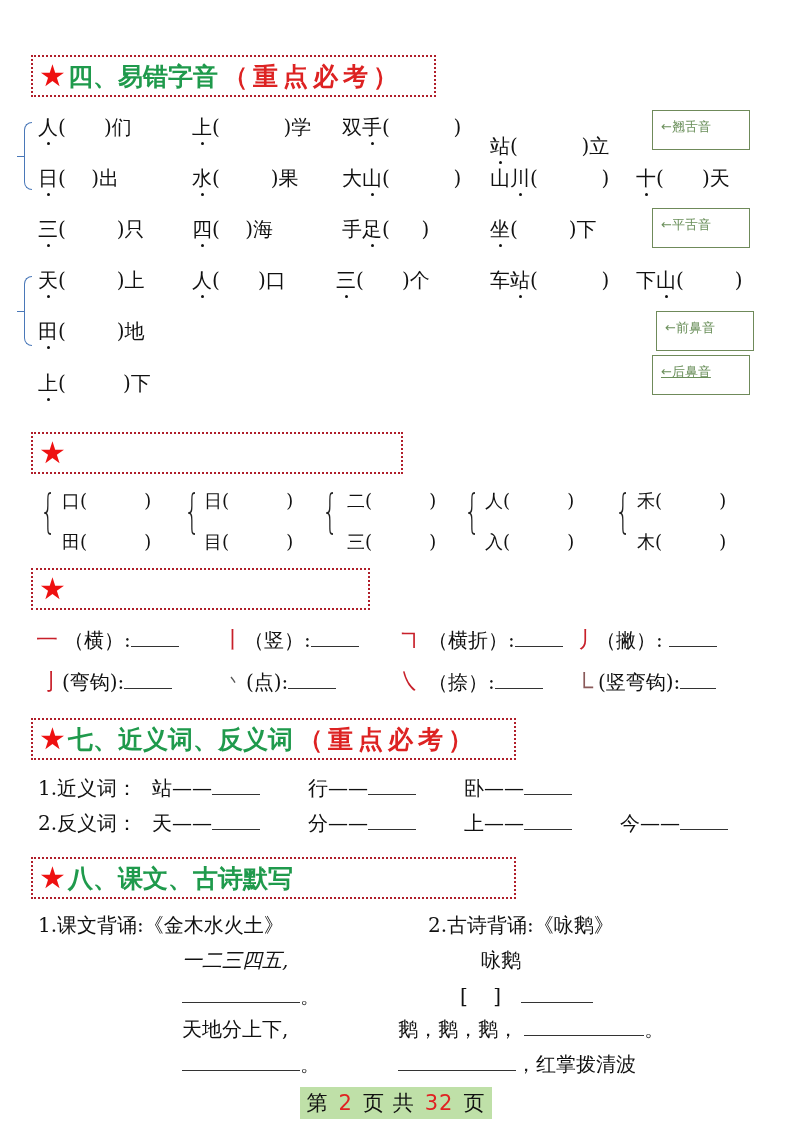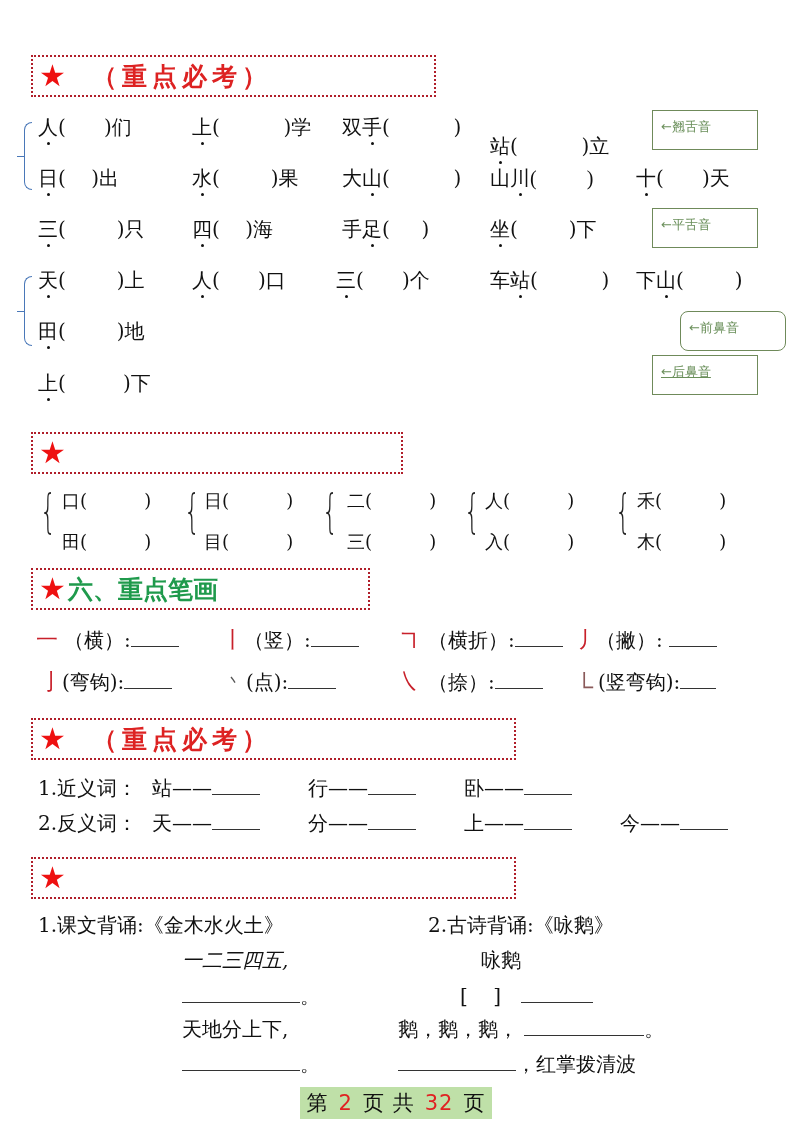--- a/index.html
+++ b/index.html
@@ -8,37 +8,37 @@
 
   .sec-header {
     position: absolute; left: 31px; height: 42px;
     border: 2px dotted #b01e2a;
     display: flex; align-items: center; padding-left: 6px;
     font-family: "DejaVu Sans", "Liberation Sans", sans-serif;
     font-weight: bold; font-size: 25px; white-space: nowrap;
   }
   .sec-header .star { color: #ee1111; font-size: 30px; margin-right: 2px; line-height: 1; }
   .sec-header .green { color: #1f9a4c; }
-  .sec-header .red { color: #dd2222; margin-left: 24px; letter-spacing: 5px; }
+  .sec-header .red { color: #dd2222; margin-left: 5px; letter-spacing: 5px; }
 
   .t { position: absolute; font-size: 20px; white-space: pre; line-height: 24px; }
   .dot-char { position: relative; display: inline-block; }
   .dot-char::after {
     content: ""; position: absolute; left: 50%; bottom: -6px;
     width: 3px; height: 3px; margin-left: -1.5px; background: #111; border-radius: 50%;
   }
 
   .brace { position: absolute; border: 1.5px solid #4a78b8; border-right: none; width: 8px; border-radius: 8px 0 0 8px; }
   .brace::after {
     content: ""; position: absolute; left: -8px; top: 50%; width: 8px; height: 0;
     border-top: 1.5px solid #4a78b8;
   }
 
   .tag-box {
-    position: absolute; width: 106px; height: 40px; border: 1.5px solid #6f8a5a;
+    position: absolute; width: 98px; height: 40px; border: 1.5px solid #6f8a5a;
     font-family: "DejaVu Sans", "Liberation Sans", sans-serif;
     font-size: 13px; color: #6a8f5a; padding: 7px 0 0 8px;
   }
 
   .bk { position: absolute; font-size: 46px; font-weight: 200; line-height: 1; color: #222; font-family: "DejaVu Sans", sans-serif; transform: scaleX(0.55); transform-origin: left top; }
 
   .stroke { position: absolute; color: #c8202a; font-size: 22px; line-height: 24px; font-family: "DejaVu Sans", sans-serif; }
   .blank { display: inline-block; border-bottom: 1.5px solid #333; height: 18px; vertical-align: baseline; }
 
   .footer {
@@ -46,55 +46,56 @@
     background: #bfe0a8; display: flex; align-items: center; justify-content: center;
     font-size: 21px; color: #111; letter-spacing: 1px;
   }
   .footer .num { color: #e02222; font-family: "DejaVu Sans", sans-serif; margin: 0 10px; }
 </style>
 </head>
 <body>
 
 <div class="sec-header" style="top:55px;width:405px;">
   <span class="star">★</span>
+  <span class="green">四、易错字音</span>
   <span class="red">（重点必考）</span>
 </div>
 
 <div class="brace" style="left:24px;top:122px;height:68px;"></div>
 <div class="brace" style="left:24px;top:276px;height:70px;"></div>
 
 <div class="t" style="left:38px;top:115px;"><span></span><span class="dot-char">人</span><span>(      )们</span></div>
 <div class="t" style="left:192px;top:115px;"><span></span><span class="dot-char">上</span><span>(          )学</span></div>
 <div class="t" style="left:342px;top:115px;"><span>双</span><span class="dot-char">手</span><span>(          )</span></div>
 <div class="t" style="left:490px;top:115px;margin-top:19px;"><span></span><span class="dot-char">站</span><span>(          )立</span></div>
 
 <div class="t" style="left:38px;top:166px;"><span></span><span class="dot-char">日</span><span>(    )出</span></div>
 <div class="t" style="left:192px;top:166px;"><span></span><span class="dot-char">水</span><span>(        )果</span></div>
 <div class="t" style="left:342px;top:166px;"><span>大</span><span class="dot-char">山</span><span>(          )</span></div>
-<div class="t" style="left:490px;top:166px;font-family:Liberation Serif, serif;"><span>山</span><span class="dot-char">川</span><span>(          )</span></div>
+<div class="t" style="left:490px;top:166px;"><span>山</span><span class="dot-char">川</span><span>(          )</span></div>
 <div class="t" style="left:636px;top:166px;"><span></span><span class="dot-char">十</span><span>(      )天</span></div>
 
 <div class="t" style="left:38px;top:217px;"><span></span><span class="dot-char">三</span><span>(        )只</span></div>
 <div class="t" style="left:192px;top:217px;"><span></span><span class="dot-char">四</span><span>(    )海</span></div>
 <div class="t" style="left:342px;top:217px;"><span>手</span><span class="dot-char">足</span><span>(     )</span></div>
 <div class="t" style="left:490px;top:217px;"><span></span><span class="dot-char">坐</span><span>(        )下</span></div>
 
 <div class="t" style="left:38px;top:268px;"><span></span><span class="dot-char">天</span><span>(        )上</span></div>
 <div class="t" style="left:192px;top:268px;"><span></span><span class="dot-char">人</span><span>(      )口</span></div>
 <div class="t" style="left:336px;top:268px;"><span></span><span class="dot-char">三</span><span>(      )个</span></div>
 <div class="t" style="left:490px;top:268px;"><span>车</span><span class="dot-char">站</span><span>(          )</span></div>
 <div class="t" style="left:636px;top:268px;"><span>下</span><span class="dot-char">山</span><span>(        )</span></div>
 
 <div class="t" style="left:38px;top:319px;"><span></span><span class="dot-char">田</span><span>(        )地</span></div>
 
 <div class="t" style="left:38px;top:371px;"><span></span><span class="dot-char">上</span><span>(         )下</span></div>
 
 <div class="tag-box" style="left:652px;top:110px;">←翘舌音</div>
 <div class="tag-box" style="left:652px;top:208px;">←平舌音</div>
-<div class="tag-box" style="left:680px;top:311px;border-radius:8px;">←前鼻音</div>
+<div class="tag-box" style="left:656px;top:311px;">←前鼻音</div>
 <div class="tag-box" style="left:652px;top:355px;text-decoration:underline;">←后鼻音</div>
 
 <div class="sec-header" style="top:432px;width:372px;">
   <span class="star">★</span>
 </div>
 
 <div class="bk" style="left:40px;top:488px;">{</div>
 <div class="t" style="left:62px;top:489px;font-size:18px;">口(          )</div>
 <div class="t" style="left:62px;top:530px;font-size:18px;">田(          )</div>
 
@@ -109,21 +110,20 @@
 <div class="bk" style="left:464px;top:488px;">{</div>
 <div class="t" style="left:485px;top:489px;font-size:18px;">人(          )</div>
 <div class="t" style="left:485px;top:530px;font-size:18px;">入(          )</div>
 
 <div class="bk" style="left:615px;top:488px;">{</div>
 <div class="t" style="left:637px;top:489px;font-size:18px;">禾(          )</div>
 <div class="t" style="left:637px;top:530px;font-size:18px;">木(          )</div>
 
 <div class="sec-header" style="top:568px;width:339px;">
   <span class="star">★</span>
-  <span class="green">六、重点笔画</span>
 </div>
 
 <div class="stroke" style="left:36px;top:628px;">一</div>
 <div class="t" style="left:64px;top:628px;"><span>（横）:</span><span class="blank" style="width:48px;"></span></div>
 
 <div class="stroke" style="left:222px;top:628px;">丨</div>
 <div class="t" style="left:244px;top:628px;"><span>（竖）:</span><span class="blank" style="width:48px;"></span></div>
 
 <div class="stroke" style="left:398px;top:628px;">㇕</div>
 <div class="t" style="left:428px;top:628px;"><span>（横折）:</span><span class="blank" style="width:48px;"></span></div>
@@ -138,36 +138,38 @@
 <div class="t" style="left:246px;top:670px;"><span>(点):</span><span class="blank" style="width:48px;"></span></div>
 
 <div class="stroke" style="left:398px;top:670px;">㇏</div>
 <div class="t" style="left:428px;top:670px;"><span>（捺）:</span><span class="blank" style="width:48px;"></span></div>
 
 <div class="stroke" style="left:578px;top:670px;color:#8a5a5a;">㇄</div>
 <div class="t" style="left:598px;top:670px;"><span>(竖弯钩):</span><span class="blank" style="width:36px;"></span></div>
 
 <div class="sec-header" style="top:718px;width:485px;">
   <span class="star">★</span>
+  <span class="green">七、近义词、反义词</span>
   <span class="red">（重点必考）</span>
 </div>
 
 <div class="t" style="left:38px;top:776px;">1.近义词：</div>
 <div class="t" style="left:152px;top:776px;"><span>站——</span><span class="blank" style="width:48px;"></span></div>
 <div class="t" style="left:308px;top:776px;"><span>行——</span><span class="blank" style="width:48px;"></span></div>
 <div class="t" style="left:464px;top:776px;"><span>卧——</span><span class="blank" style="width:48px;"></span></div>
 
 <div class="t" style="left:38px;top:811px;">2.反义词：</div>
 <div class="t" style="left:152px;top:811px;"><span>天——</span><span class="blank" style="width:48px;"></span></div>
 <div class="t" style="left:308px;top:811px;"><span>分——</span><span class="blank" style="width:48px;"></span></div>
 <div class="t" style="left:464px;top:811px;"><span>上——</span><span class="blank" style="width:48px;"></span></div>
 <div class="t" style="left:620px;top:811px;"><span>今——</span><span class="blank" style="width:48px;"></span></div>
 
 <div class="sec-header" style="top:857px;width:485px;">
   <span class="star">★</span>
+  <span class="green">八、课文、古诗默写</span>
 </div>
 
 <div class="t" style="left:38px;top:913px;">1.课文背诵:《金木水火土》</div>
 <div class="t" style="left:428px;top:913px;">2.古诗背诵:《咏鹅》</div>
 
 <div class="t" style="left:182px;top:948px;font-style:italic;">一二三四五,</div>
 <div class="t" style="left:182px;top:984px;"><span class="blank" style="width:118px;"></span><span>。</span></div>
 <div class="t" style="left:182px;top:1017px;">天地分上下,</div>
 <div class="t" style="left:182px;top:1052px;"><span class="blank" style="width:118px;"></span><span>。</span></div>
 

